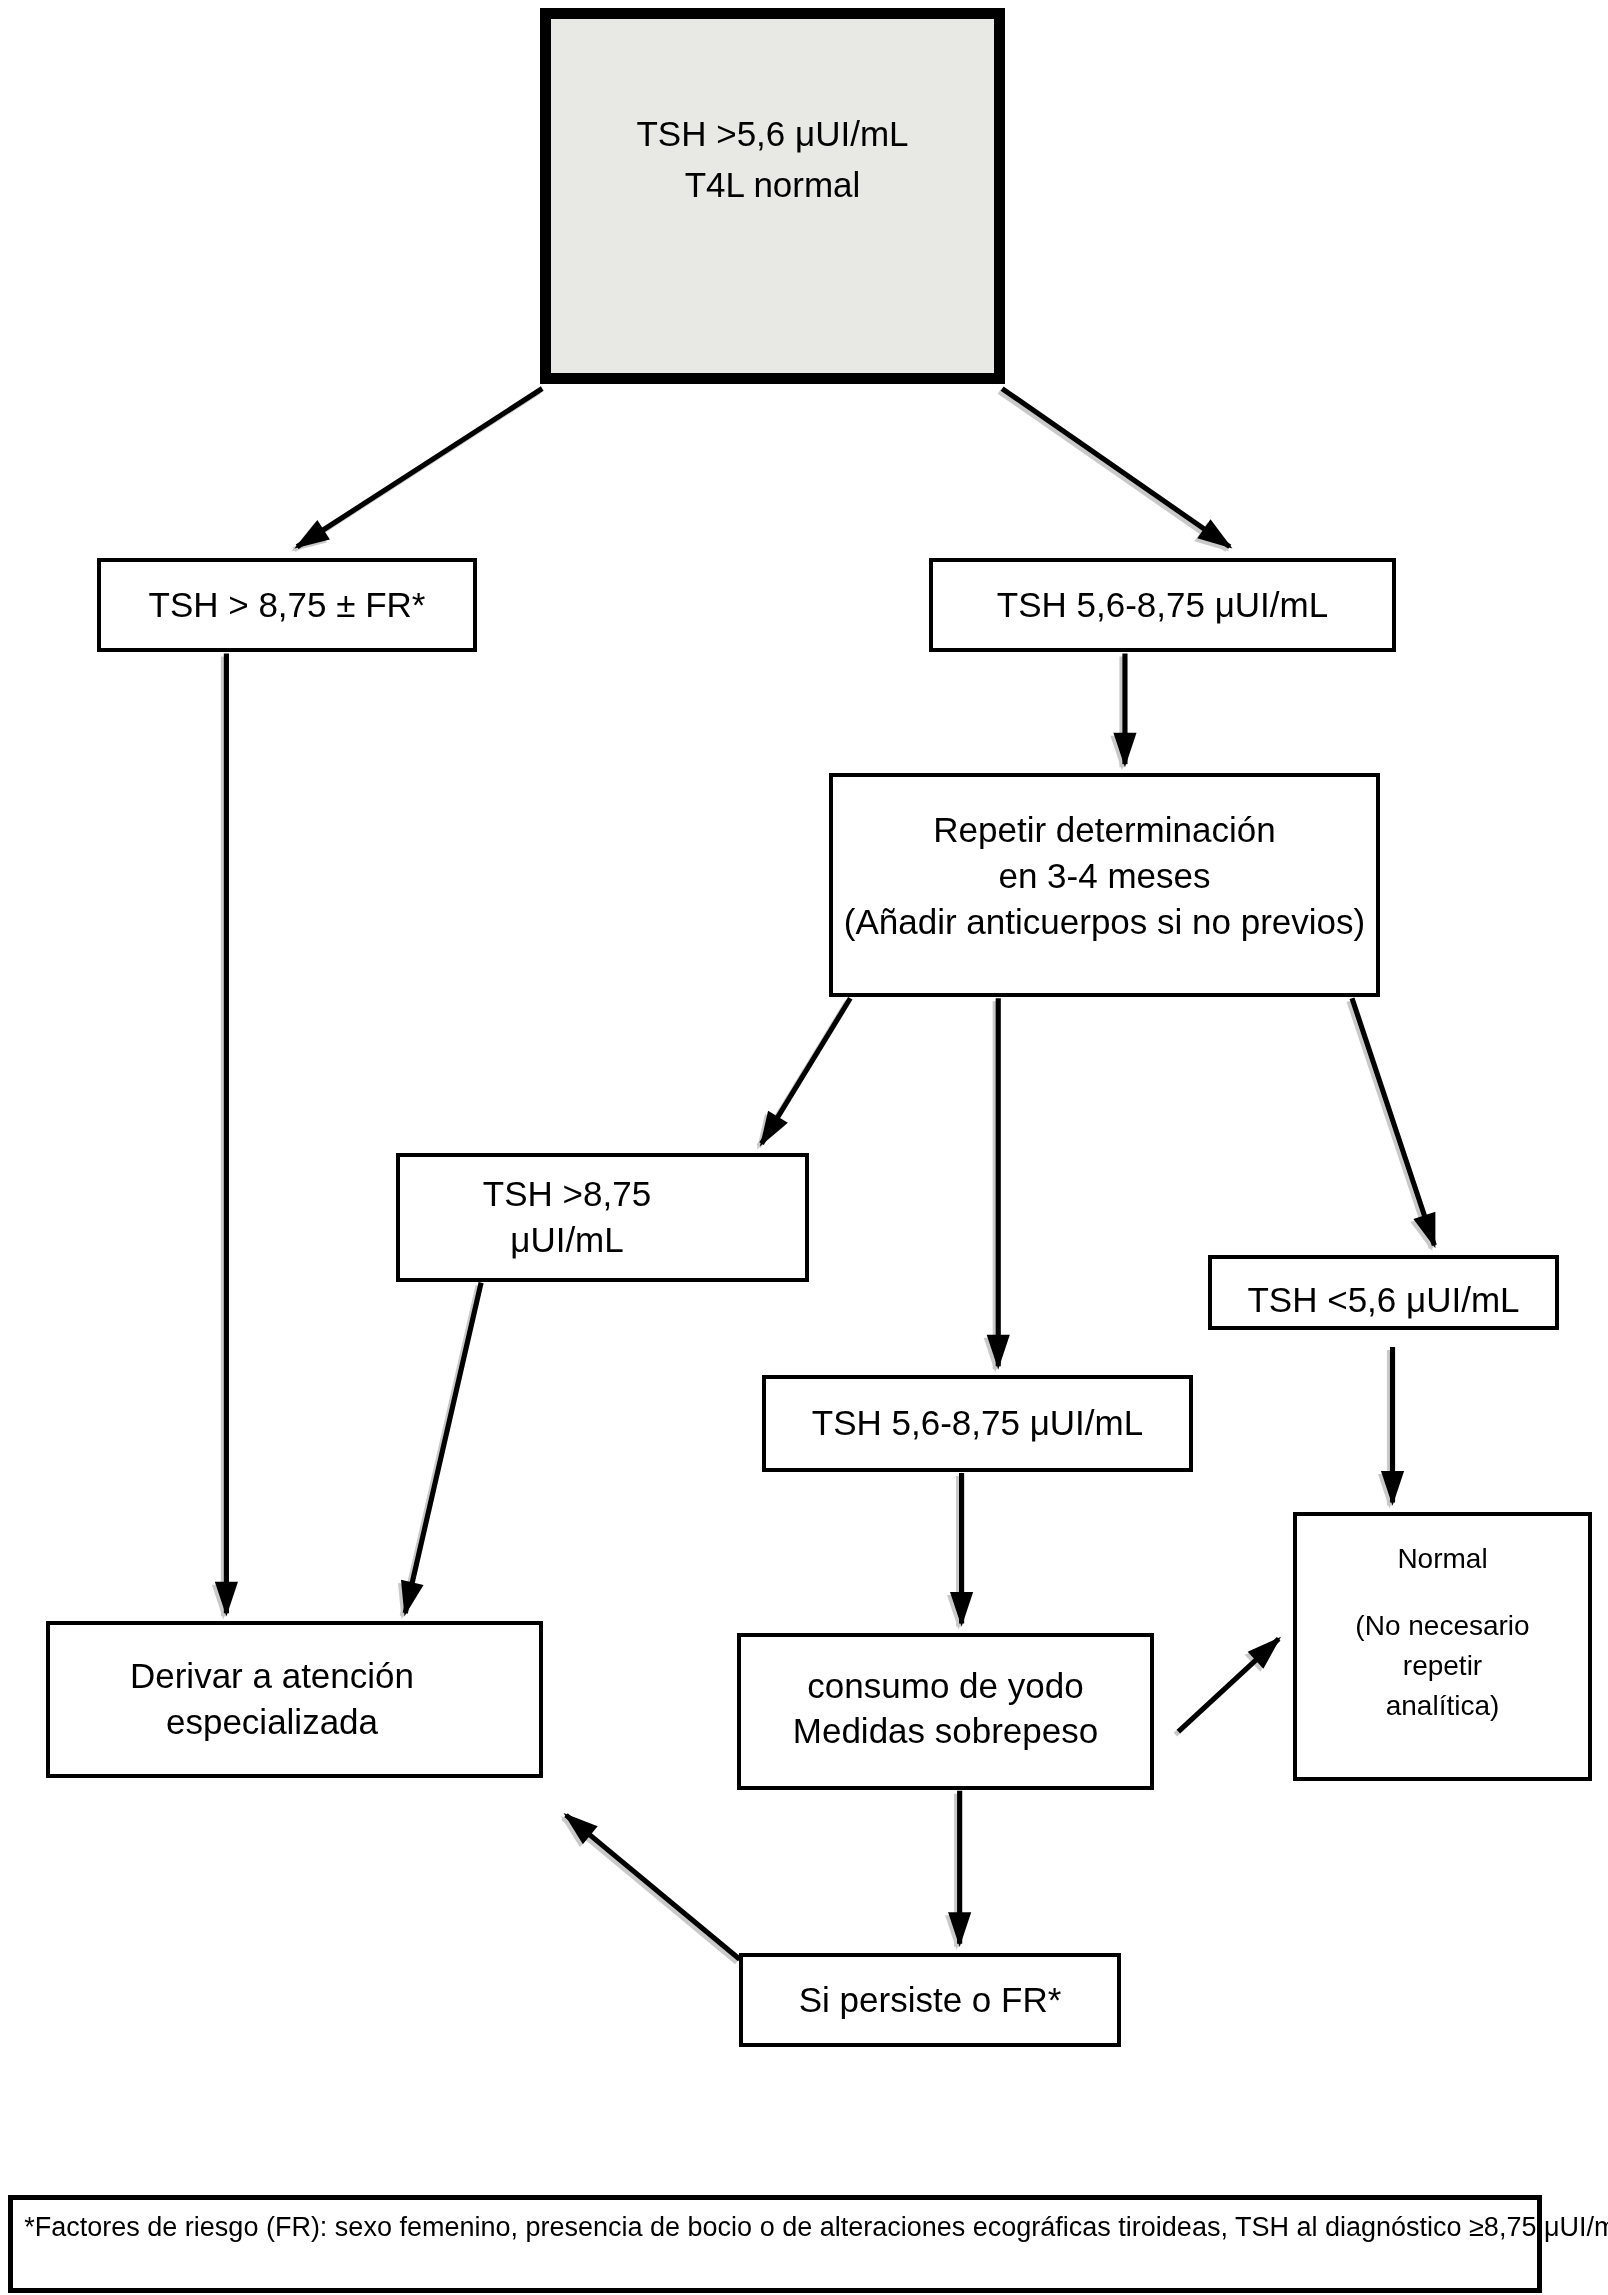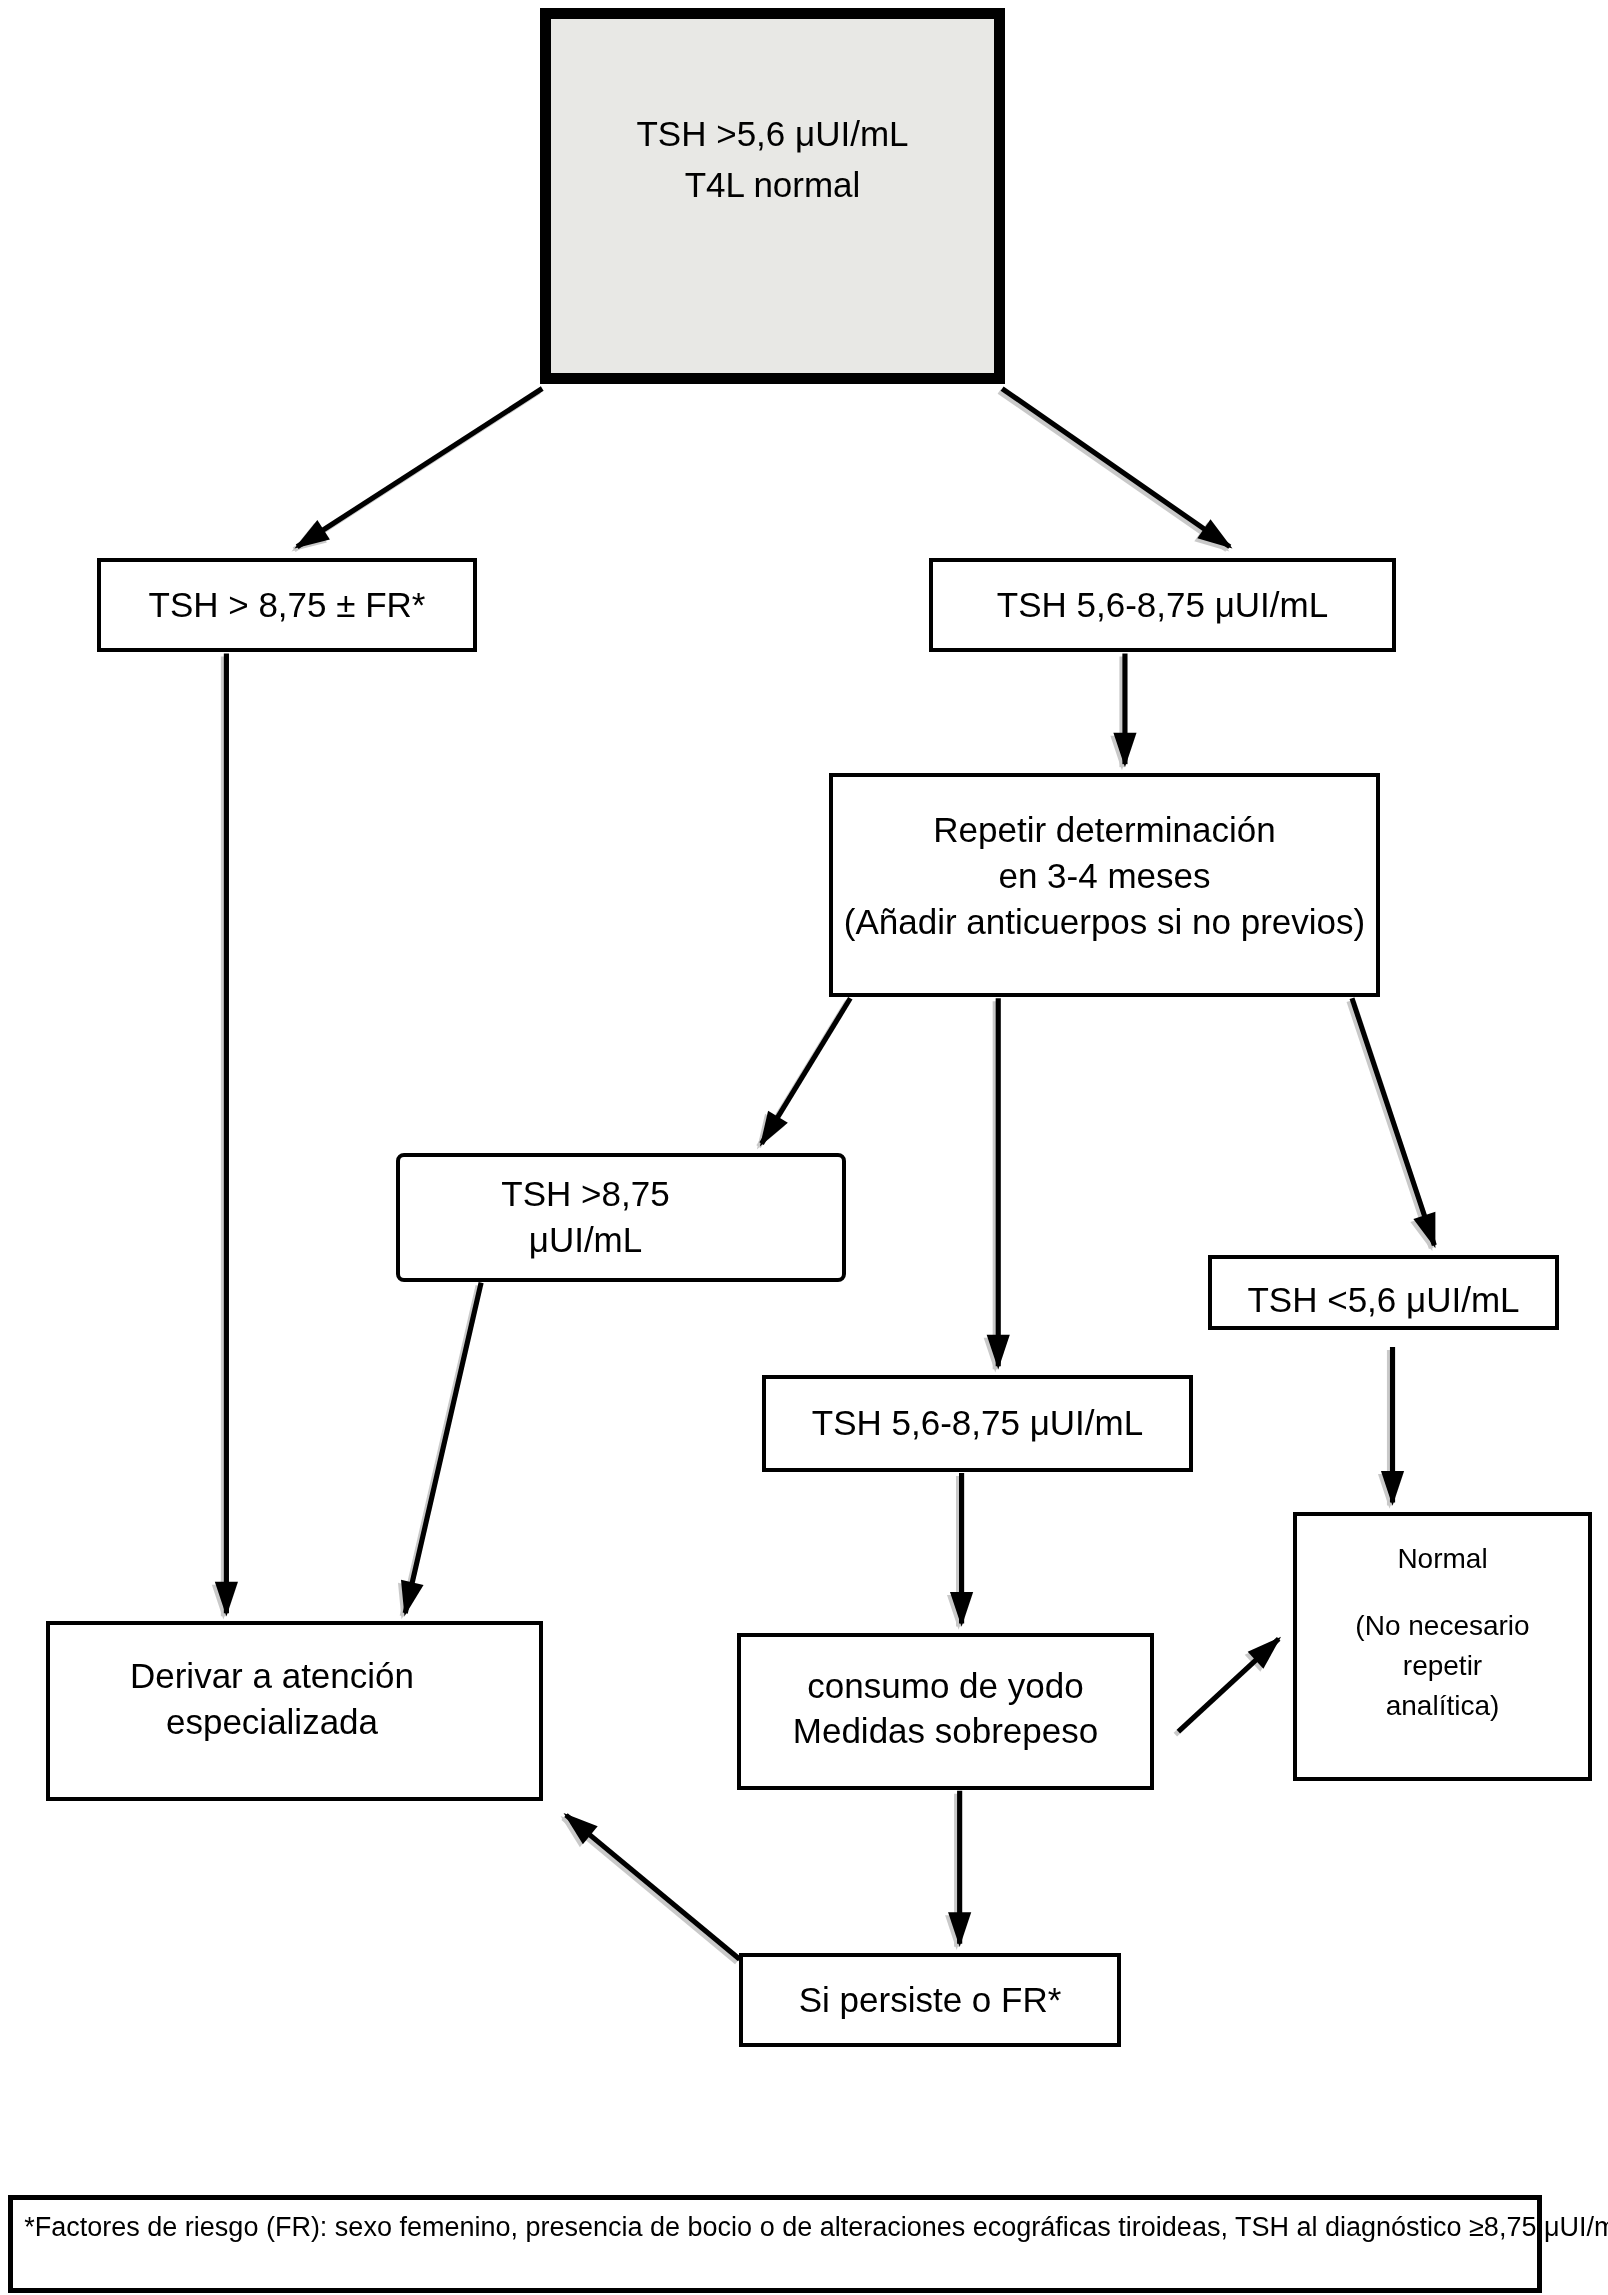--- a/index.html
+++ b/index.html
@@ -39,27 +39,27 @@
   .node-start {
     left: 540px; top: 7.7px; width: 465px; height: 376px;
     border-width: 11.6px;
     background: #e8e8e5;
     padding-top: 89px;
     line-height: 51px;
   }
   .node-high-fr   { left: 97px;  top: 558px;  width: 380px; height: 94px; line-height: 85px; }
   .node-mid       { left: 929px; top: 558px;  width: 467px; height: 94px; line-height: 85px; }
   .node-repeat    { left: 829px; top: 773px; width: 551px; height: 224px; padding-top: 30px; line-height: 46px; }
-  .node-recheck-high { left: 396px; top: 1153px; width: 450px; height: 129px; padding-top: 14px; padding-right: 71px; line-height: 46px; border-radius: 8px; }
+  .node-recheck-high { left: 396px; top: 1153px; width: 413px; height: 129px; padding-top: 14px; padding-right: 71px; line-height: 46px; }
   .node-recheck-low  { left: 1208px; top: 1255px; width: 351px; height: 75px; line-height: 82px; }
   .node-recheck-mid  { left: 762px; top: 1375px; width: 431px; height: 97px; line-height: 87px; }
   .node-normal    { left: 1293px; top: 1512px; width: 299px; height: 269px; padding-top: 23px; font-size: 28px; line-height: 40px; }
   .node-normal .gap-after { margin-bottom: 27px; }
   .node-measures  { left: 737px; top: 1633px; width: 417px; height: 157px; padding-top: 26px; line-height: 45px; }
-  .node-referral  { left: 46px;  top: 1621px; width: 497px; height: 180px; padding-top: 28px; padding-right: 45px; line-height: 46px; }
+  .node-referral  { left: 46px;  top: 1621px; width: 497px; height: 157px; padding-top: 28px; padding-right: 45px; line-height: 46px; }
   .node-persist   { left: 739px; top: 1953px; width: 382px; height: 94px; line-height: 85px; }
 
   .footnote {
     position: absolute;
     box-sizing: border-box;
     left: 7.7px; top: 2195px; width: 1534px; height: 98px;
     border: 5.8px solid #000000;
     background: #ffffff;
     text-align: left;
     font-size: 27px;

